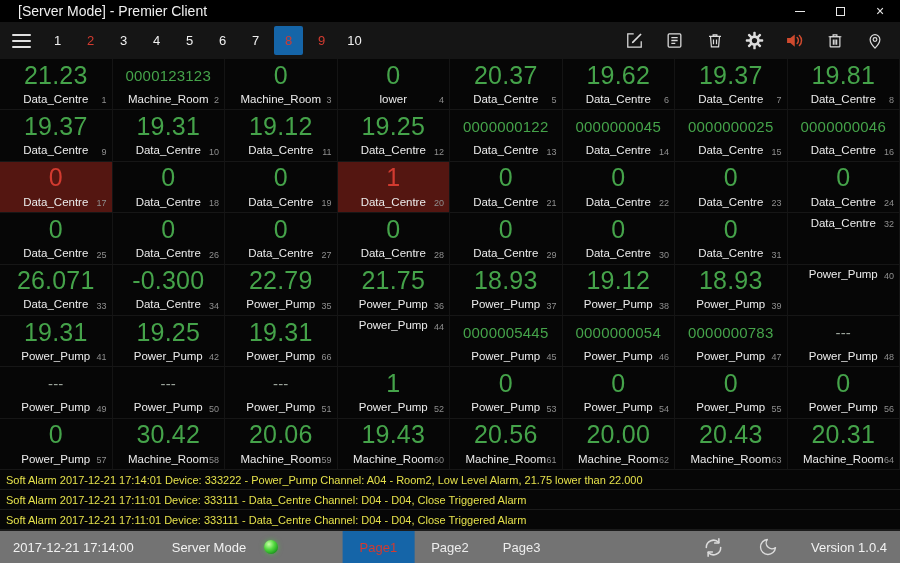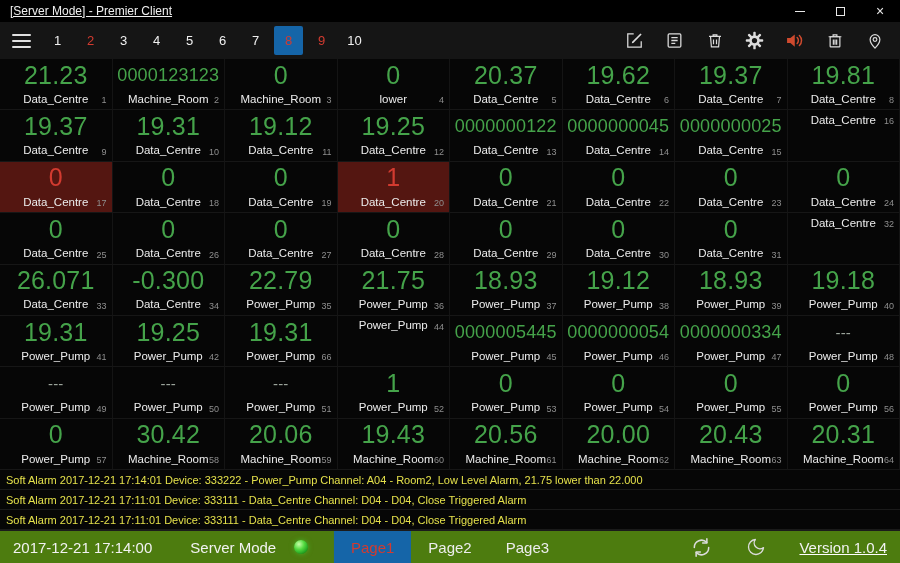--- a/index.html
+++ b/index.html
@@ -2,64 +2,64 @@
 <html style="--green: #45a34a; --red: #d23b30; --alarm_bg: #541611; --yellow: #e5e14b; --blue: #1565a8;"><head>
 <meta charset="utf-8">
 <style>
   * { box-sizing: border-box; margin: 0; padding: 0; }
   html, body { width: 900px; height: 563px; }
   body { background: #040404; color: #fff; font-family: "Liberation Sans", "DejaVu Sans", sans-serif; overflow: hidden; }
   .app { width: 900px; height: 563px; display: flex; flex-direction: column; }
 
   
   .titlebar { flex: 0 0 22px; display: flex; align-items: center; background: #000; }
-  .window-title { font-size: 12px; padding-left: 10px; color: #f0f0f0; text-decoration: underline; }
+  .window-title { font-size: 14px; padding-left: 18px; color: #f0f0f0; }
   .win-controls { margin-left: auto; display: flex; height: 100%; }
   .win-btn { width: 40px; display: flex; align-items: center; justify-content: center; color: #e8e8e8; font-size: 14px; cursor: default; }
   .glyph-min { width: 10px; height: 1px; background: #e8e8e8; display: block; }
   .glyph-max { width: 9px; height: 9px; border: 1px solid #e8e8e8; display: block; }
 
   
   .toolbar { flex: 0 0 37px; background: #151515; display: flex; align-items: center; padding: 0 10px; }
   .menu-btn { margin: 0 10px 0 2px; cursor: pointer; }
   .hamburger span { display: block; width: 19px; height: 2px; background: #e0e0e0; margin: 4px 0; border-radius: 1px; }
   .page-nums { display: flex; align-items: center; }
   .page-num { min-width: 29px; height: 29px; display: flex; align-items: center; justify-content: center; font-size: 13px; color: #f0f0f0; margin: 0 2px; border-radius: 2px; cursor: pointer; }
   .page-num.alarm { color: var(--red, #d23b30); }
   .page-num.selected { background: var(--blue, #1565a8); }
   .toolbar-icons { margin-left: auto; display: flex; align-items: center; gap: 17px; padding-right: 4px; }
   .tb-btn { width: 23px; height: 23px; display: flex; align-items: center; justify-content: center; cursor: pointer; }
 
   
   .grid { flex: 1; display: grid; grid-template-columns: repeat(8, 1fr); grid-template-rows: repeat(8, 1fr); background: #060606; }
   .cell { border-right: 1px solid #141414; border-bottom: 1px solid #161616; display: flex; flex-direction: column; padding: 1px 4px 2px; cursor: default; }
   .cell-value { flex: 1; display: flex; align-items: center; justify-content: center; font-size: 25px; color: var(--green, #45a34a); letter-spacing: .2px; }
-  .cell.s-small .cell-value { font-size: 18px; }
+  .cell.s-small .cell-value { font-size: 15px; }
   .cell.s-dash .cell-value { font-size: 15px; color: #9aa39a; }
   .cell.s-red { background: var(--alarm_bg, #541611); }
   .cell.s-red .cell-value { color: var(--red, #d23b30); }
   .cell-bottom { position: relative; height: 17px; display: flex; align-items: center; justify-content: center; }
   .cell-label { font-size: 11.5px; color: #ececec; }
   .cell-index { position: absolute; right: 1px; bottom: 2px; font-size: 9px; color: #8f8f8f; }
 
   
   .alarm-list { flex: 0 0 60px; display: flex; flex-direction: column; background: #060606; }
   .alarm-row { flex: 1; display: flex; align-items: center; padding-left: 6px; font-size: 11px; color: var(--yellow, #e5e14b); border-bottom: 1px solid #1a1a1a; white-space: nowrap; overflow: hidden; cursor: default; }
 
   
-  .statusbar { flex: 0 0 33px; background: #4d7c0f; border-top: 1px solid #1b1b1b; display: flex; align-items: center; position: relative; font-size: 15px; }
+  .statusbar { flex: 0 0 33px; background: #737373; border-top: 1px solid #1b1b1b; display: flex; align-items: center; position: relative; font-size: 13px; }
   .sb-time { padding-left: 13px; color: #f2f2f2; }
   .sb-mode { margin-left: 38px; color: #f2f2f2; }
   .sb-dot { width: 14px; height: 14px; border-radius: 50%; margin-left: 18px;
             background: radial-gradient(circle at 35% 30%, #c8ffa8 0%, #52d93f 40%, #1f9c1f 75%, #0f7a10 100%);
             box-shadow: 0 0 5px rgba(70,220,60,.55); }
   .sb-tabs { position: absolute; left: 50%; transform: translateX(-50%); top: 0; height: 100%; display: flex; }
   .sb-tab { padding: 0 17px; height: 100%; display: flex; align-items: center; color: #ededed; cursor: pointer; }
   .sb-tab.selected { background: var(--blue, #1565a8); color: var(--red, #d23b30); }
-  .sb-right { margin-left: auto; display: flex; align-items: center; gap: 31px; padding-right: 13px; text-decoration: underline; }
+  .sb-right { margin-left: auto; display: flex; align-items: center; gap: 31px; padding-right: 13px; }
   .sb-icon { width: 24px; height: 24px; display: flex; align-items: center; justify-content: center; cursor: pointer; }
   .sb-version { color: #f2f2f2; }
 </style>
 </head>
 <body>
 
 <div class="app">
 
   <div class="titlebar">
     <span class="window-title">[Server Mode] - Premier Client</span>
@@ -243,20 +243,21 @@
     </div>
   </div>
       <div class="cell s-small">
     <div class="cell-value">0000000025</div>
     <div class="cell-bottom">
       <span class="cell-label">Data_Centre</span>
       <span class="cell-index">15</span>
     </div>
   </div>
       <div class="cell s-small">
+    <div class="cell-value">0000000046</div>
     <div class="cell-bottom">
       <span class="cell-label">Data_Centre</span>
       <span class="cell-index">16</span>
     </div>
   </div>
       <div class="cell s-red">
     <div class="cell-value">0</div>
     <div class="cell-bottom">
       <span class="cell-label">Data_Centre</span>
       <span class="cell-index">17</span>
@@ -409,21 +410,20 @@
     </div>
   </div>
       <div class="cell s-green">
     <div class="cell-value">18.93</div>
     <div class="cell-bottom">
       <span class="cell-label">Power_Pump</span>
       <span class="cell-index">39</span>
     </div>
   </div>
       <div class="cell s-green">
-    <div class="cell-value">19.18</div>
     <div class="cell-bottom">
       <span class="cell-label">Power_Pump</span>
       <span class="cell-index">40</span>
     </div>
   </div>
       <div class="cell s-green">
     <div class="cell-value">19.31</div>
     <div class="cell-bottom">
       <span class="cell-label">Power_Pump</span>
       <span class="cell-index">41</span>
@@ -457,21 +457,21 @@
     </div>
   </div>
       <div class="cell s-small">
     <div class="cell-value">0000000054</div>
     <div class="cell-bottom">
       <span class="cell-label">Power_Pump</span>
       <span class="cell-index">46</span>
     </div>
   </div>
       <div class="cell s-small">
-    <div class="cell-value">0000000334</div>
+    <div class="cell-value">0000000783</div>
     <div class="cell-bottom">
       <span class="cell-label">Power_Pump</span>
       <span class="cell-index">47</span>
     </div>
   </div>
       <div class="cell s-dash">
     <div class="cell-value">---</div>
     <div class="cell-bottom">
       <span class="cell-label">Power_Pump</span>
       <span class="cell-index">48</span>

